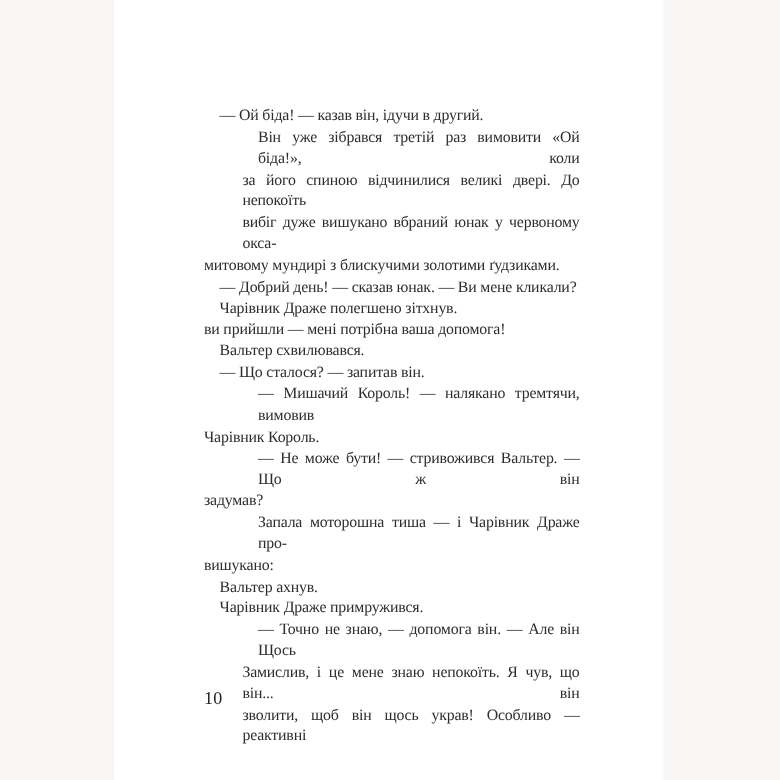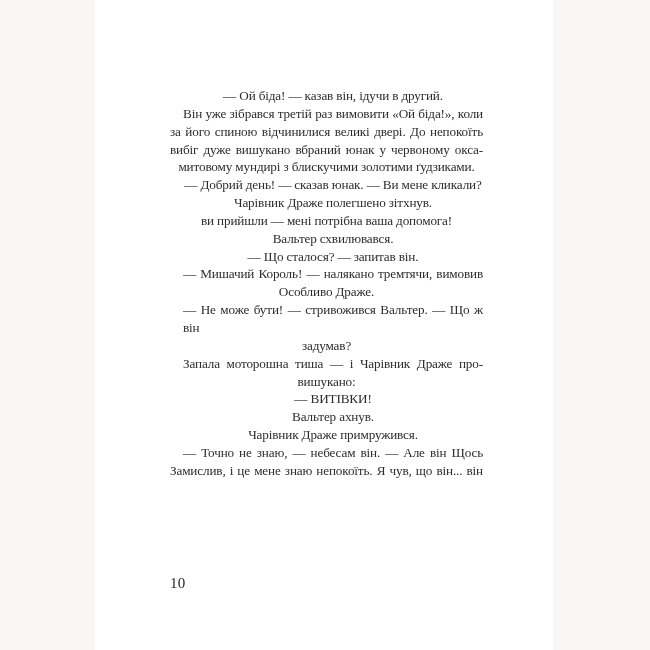--- a/index.html
+++ b/index.html
@@ -27,27 +27,28 @@
     position: absolute;
     left: 170px;
     top: 87px;
     width: 313px;
     font-size: 13.2px;
     line-height: 17.85px;
     letter-spacing: -0.15px;
     color: #2e2c2c;
   }
   .line {
-    text-align: center;
+    text-align: left;
     white-space: nowrap;
   }
   .line.just {
     white-space: normal;
     text-align: justify;
     text-align-last: justify;
+    margin-left: 32px;
   }
   .line.indent {
     padding-left: 13px;
   }
   .page-num {
     position: absolute;
     left: 170px;
     top: 575px;
     width: 313px;
     text-align: left;
@@ -70,26 +71,26 @@
       <div class="line indent just">Він уже зібрався третій раз вимовити «Ой біда!», коли</div>
       <div class="line just">за його спиною відчинилися великі двері. До непокоїть</div>
       <div class="line just">вибіг дуже вишукано вбраний юнак у червоному окса-</div>
       <div class="line">митовому мундирі з блискучими золотими ґудзиками.</div>
       <div class="line indent">— Добрий день! — сказав юнак. — Ви мене кликали?</div>
       <div class="line indent">Чарівник Драже полегшено зітхнув.</div>
       <div class="line">ви прийшли — мені потрібна ваша допомога!</div>
       <div class="line indent">Вальтер схвилювався.</div>
       <div class="line indent">— Що сталося? — запитав він.</div>
       <div class="line indent just">— Мишачий Король! — налякано тремтячи, вимовив</div>
-      <div class="line">Особливо Драже.</div>
+      <div class="line">Чарівник Король.</div>
       <div class="line indent just">— Не може бути! — стривожився Вальтер. — Що ж він</div>
       <div class="line">задумав?</div>
       <div class="line indent just">Запала моторошна тиша — і Чарівник Драже про-</div>
       <div class="line">вишукано:</div>
-      <div class="line indent">— ВИТІВКИ!</div>
       <div class="line indent">Вальтер ахнув.</div>
       <div class="line indent">Чарівник Драже примружився.</div>
-      <div class="line indent just">— Точно не знаю, — небесам він. — Але він Щось</div>
+      <div class="line indent just">— Точно не знаю, — допомога він. — Але він Щось</div>
       <div class="line just">Замислив, і це мене знаю непокоїть. Я чув, що він... він</div>
+      <div class="line just">зволити, щоб він щось украв! Особливо — реактивні</div>
     </div>
 
   <div class="page-num">10</div>
 </div>
 
 </body></html>

